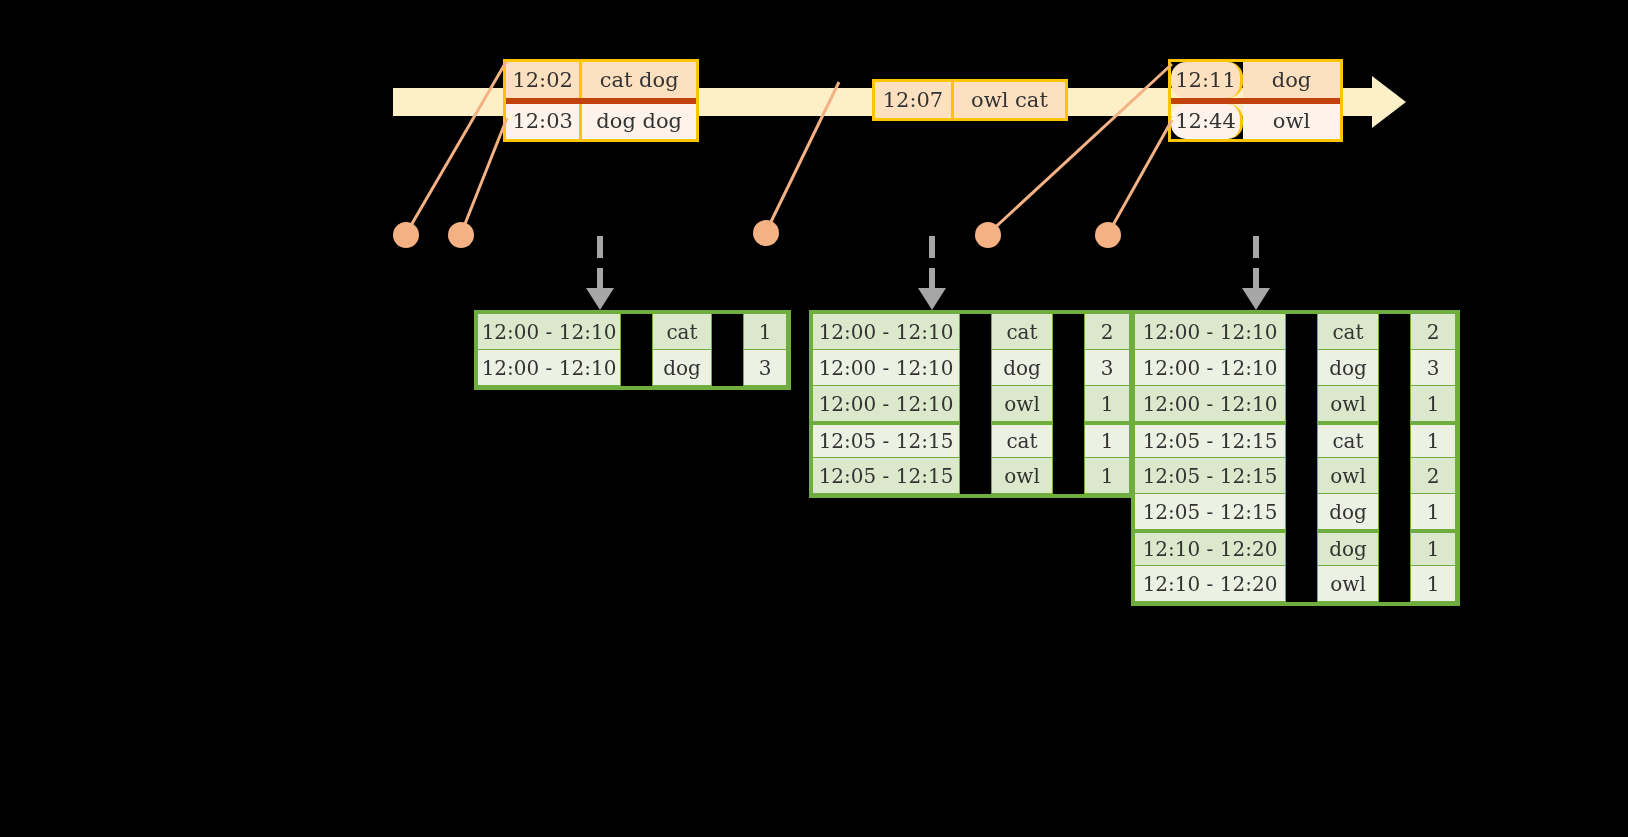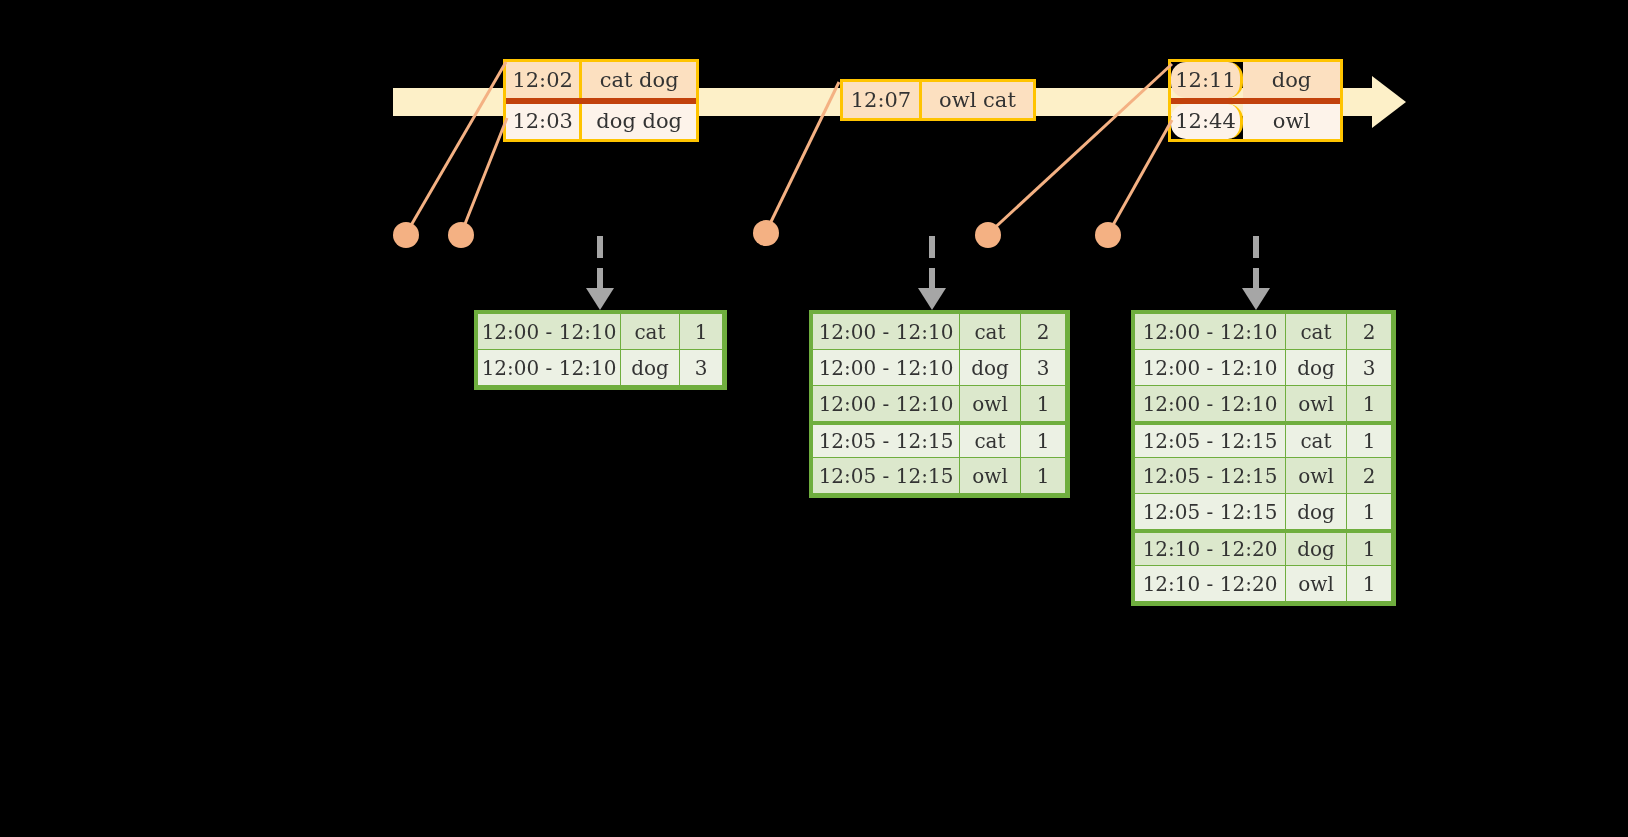--- a/index.html
+++ b/index.html
@@ -23,34 +23,34 @@
            font-size:21px;color:#333;box-sizing:border-box;
            font-family:"DejaVu Serif","Liberation Serif",serif;}
   .ev-cell.time{border-right:3px solid #FFC400;}
   .ev-row.shade .ev-cell{background:#FCE0C0;}
   .ev-row.light .ev-cell{background:#FDF3EA;}
 
   #ev1{left:503px;top:59px;width:196px;height:83px;}
   #ev1 .time{width:83px;}
   #ev1 .val{width:124px;}
 
-  #ev2{left:840px;top:79px;width:196px;height:42px;}
+  #ev2{left:872px;top:79px;width:196px;height:42px;}
   #ev2 .time{width:83px;}
   #ev2 .val{width:117px;}
 
   #ev3{left:1168px;top:59px;width:175px;height:83px;}
   #ev3 .time{width:72px;border-radius:15px;}
   #ev3 .val{width:97px;}
 
   
   #connectors{position:absolute;left:0;top:0;width:1628px;height:837px;}
 
   
   .rt{position:absolute;border:4px solid #6FAE3E;box-sizing:border-box;}
-  .rt-row{display:flex;}
+  .rt-row{display:flex;gap:32px;}
   .rt-cell{font-size:20px;color:#333;display:flex;align-items:center;
            justify-content:center;box-sizing:border-box;height:37px;
            border:1px solid #6FAE3E;margin:-1px 0 0 -1px;
            font-family:"DejaVu Serif","Liberation Serif",serif;}
   .rt-row.a .rt-cell{background:#DCE8CC;}
   .rt-row.b .rt-cell{background:#ECF1E4;}
   .rt-row.grp .rt-cell{border-top:4px solid #6FAE3E;}
 
   #rt1{left:474px;top:310px;}
   #rt1 .c0{width:144px;}

